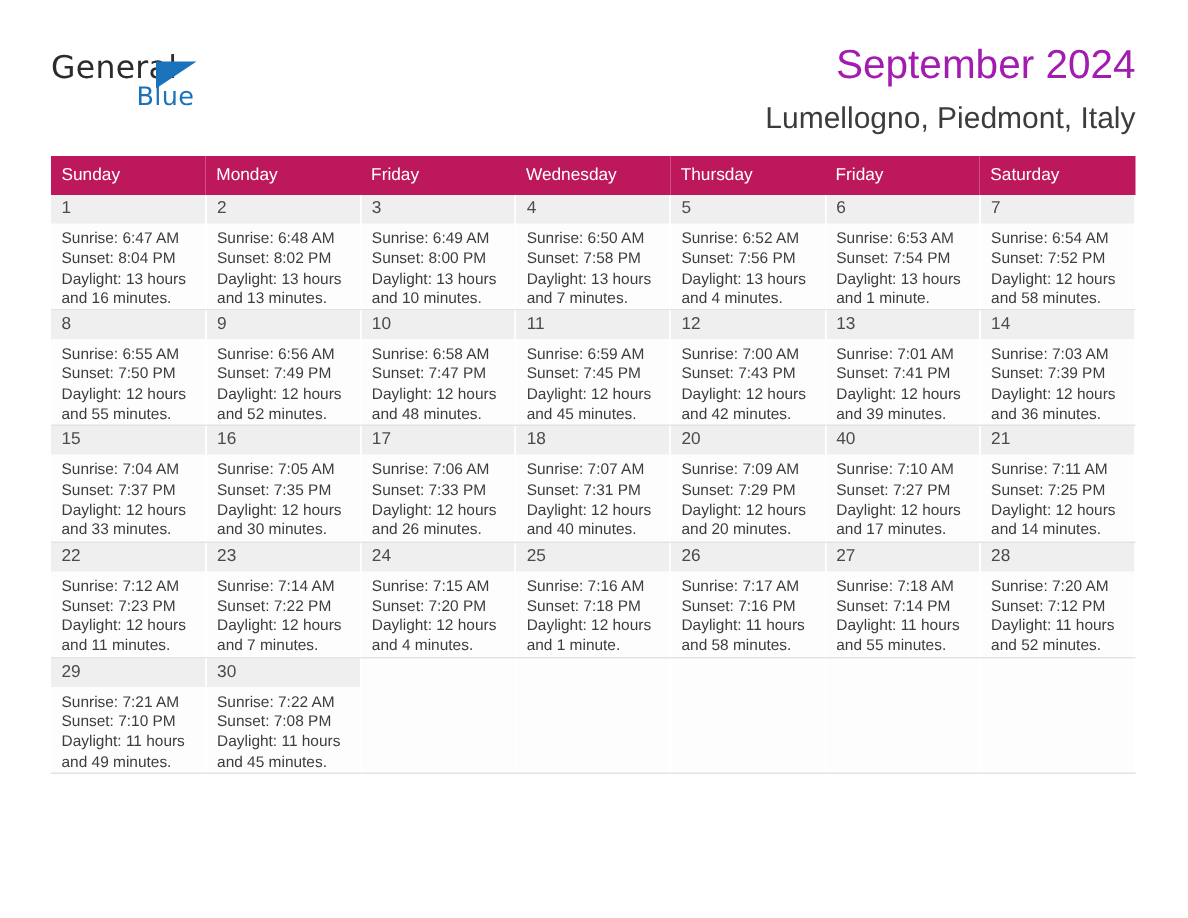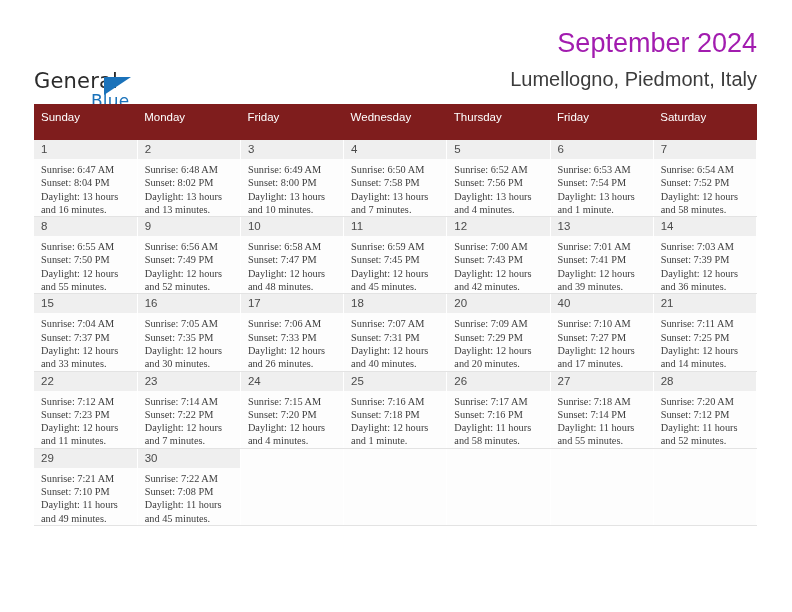--- a/index.html
+++ b/index.html
@@ -28,21 +28,20 @@
     top: 0;
     width: 792px;
     height: 100px;
   }
   .logo {
     position: absolute;
     left: 34px;
     top: 33px;
     width: 210px;
     height: 52px;
-    margin-top: 36px;
   }
   .logo-general {
     position: absolute;
     left: 0;
     top: 0;
     font-size: 21px;
     letter-spacing: .2px;
     color: #2b2b2b;
     font-family: "DejaVu Sans", sans-serif;
   }
@@ -87,26 +86,26 @@
   
   .cal {
     position: absolute;
     left: 34px;
     top: 104px;
     width: 723px;
     border-collapse: collapse;
     table-layout: fixed;
   }
   .cal th {
-    background: #7f1d1d;
+    background: #be185d;
     color: #ffffff;
     font-weight: normal;
     font-size: 11.5px;
     text-align: left;
-    padding: 5px 0 16px 7px;
+    padding: 5px 0 6px 7px;
     height: 15px;
     border: none;
   }
   .cal td {
     width: 103.28px;
     height: 75px;
     vertical-align: top;
     padding: 0;
     border-right: 1px solid #ffffff;
     border-bottom: 1px solid #e3e3e3;
@@ -125,21 +124,20 @@
     line-height: 13px;
   }
   td.empty .daynum {
     background: transparent;
   }
   .lines {
     padding: 4px 6px 0 7px;
     font-size: 10.3px;
     line-height: 13.3px;
     color: #3d3d3d;
-    font-family: Liberation Serif, serif;
   }
   .lines div {
     white-space: nowrap;
   }
 </style>
 </head>
 <body>
 
 <div class="page">
 

